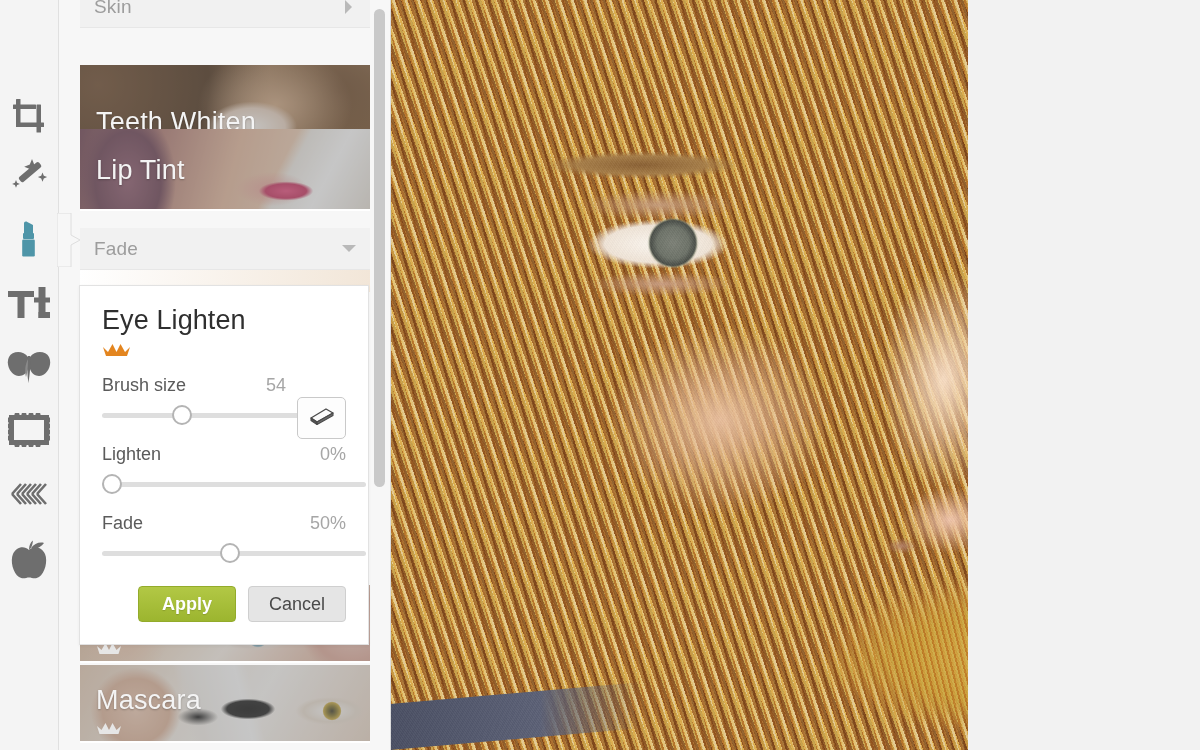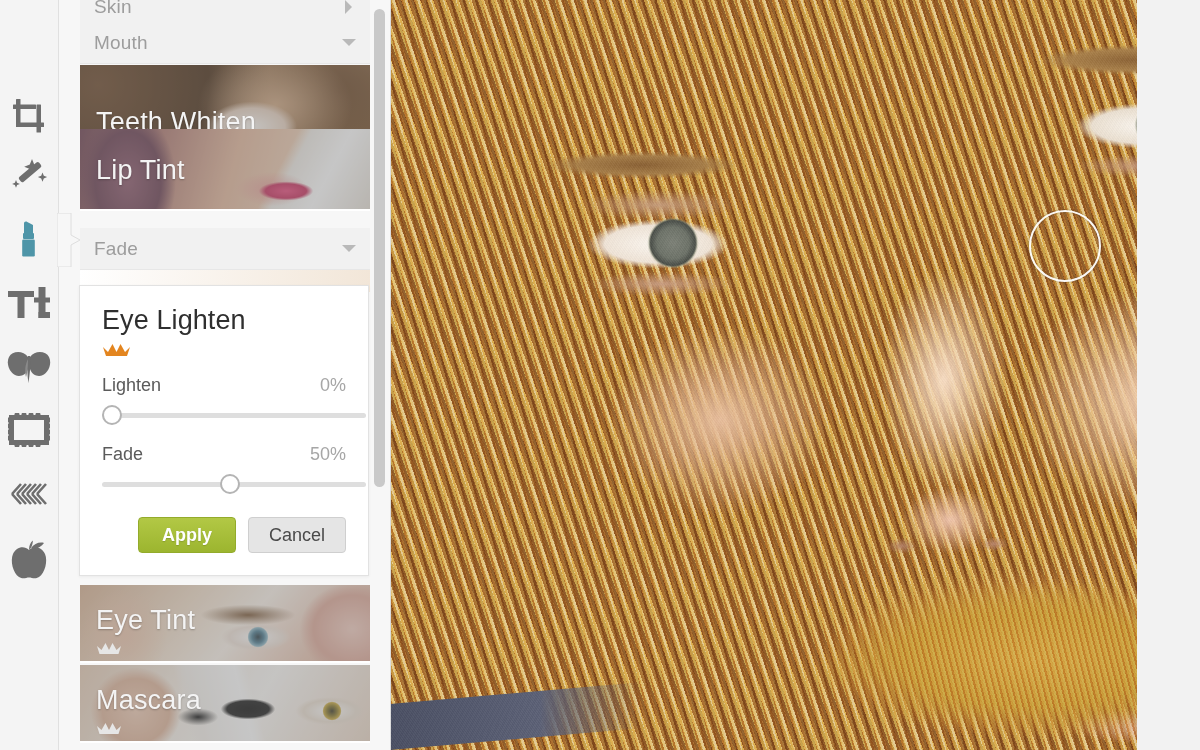--- a/index.html
+++ b/index.html
@@ -3,21 +3,21 @@
 <meta charset="utf-8">
 <title>Photo Editor — Eye Brighten</title>
 <style>
   html,body{margin:0;padding:0;}
   body{
     width:1200px;height:750px;overflow:hidden;
     font-family:"Liberation Sans","DejaVu Sans",sans-serif;
     background:#f2f2f2;
     -webkit-font-smoothing:antialiased;
   }
-  #app{position:relative;width:1137px;height:750px;overflow:hidden;}
+  #app{position:relative;width:968px;height:750px;overflow:hidden;}
 
   
   #tool-rail{
     position:absolute;left:0;top:0;width:58px;height:750px;
     background:#f4f4f4;
     border-right:1px solid #e0e0e0;
     z-index:40;
   }
   .tool-btn{
     position:absolute;left:0;width:58px;height:56px;
@@ -281,24 +281,20 @@
   </div>
 
   <div id="effects-panel">
     <div class="panel-scroll">
 
       <div class="group-row" style="top:-14px">
         <span class="g-label">Skin</span>
         <span class="chev right"></span>
       </div>
 
-      <div class="group-row" style="top:22px">
-        <span class="g-label">Mouth</span>
-        <span class="chev down"></span>
-      </div>
 
       <div class="fx-card" style="top:65px;height:78px">
         <div class="fx-photo ph-teeth"></div>
         <div class="fx-veil"></div>
         <div class="fx-title" style="top:44px">Teeth Whiten</div>
       </div>
 
       <div class="fx-card" style="top:129px;height:82px">
         <div class="fx-photo ph-lip"></div>
         <div class="fx-veil"></div>
@@ -341,20 +337,39 @@
 
   <div id="tool-dialog">
     <div id="dialog-title">Eye Lighten</div>
 
     <div id="dialog-premium">
       <svg width="29" height="16" viewBox="0 0 29 16" aria-hidden="true">
         <path d="M1 5 L6 10 L10.5 2 L14.5 10 L18.5 2 L23 10 L28 5 L25 14 L4 14 Z" fill="#e3851f"></path>
       </svg>
     </div>
 
+    <div class="slider-block">
+      <div class="slider-head brush-slider-pad">
+        <span class="sl-label">Brush size</span>
+        <span class="sl-value">54</span>
+      </div>
+      <div class="track-row">
+        <div class="track" style="width:199px"></div>
+        <div class="knob" style="left:70px"></div>
+        <div id="eraser-btn">
+          <span>
+            <svg width="26" height="20" viewBox="0 0 26 20" aria-hidden="true">
+              <path d="M8 16 L2 12 L17 3 L24 7 Z" fill="#fbfbfb" stroke="#4a4a4a" stroke-width="1.3" stroke-linejoin="round"></path>
+              <path d="M2 12 L2 14.5 L8 18.5 L8 16 Z" fill="#555" stroke="#4a4a4a" stroke-width="1.1" stroke-linejoin="round"></path>
+              <path d="M8 16 L8 18.5 L24 9.5 L24 7 Z" fill="#6d6d6d" stroke="#4a4a4a" stroke-width="1.1" stroke-linejoin="round"></path>
+            </svg>
+          </span>
+        </div>
+      </div>
+    </div>
 
     <div class="slider-block">
       <div class="slider-head">
         <span class="sl-label">Lighten</span>
         <span class="sl-value">0%</span>
       </div>
       <div class="track-row">
         <div class="track" style="width:264px"></div>
         <div class="knob" style="left:0px"></div>
       </div>

